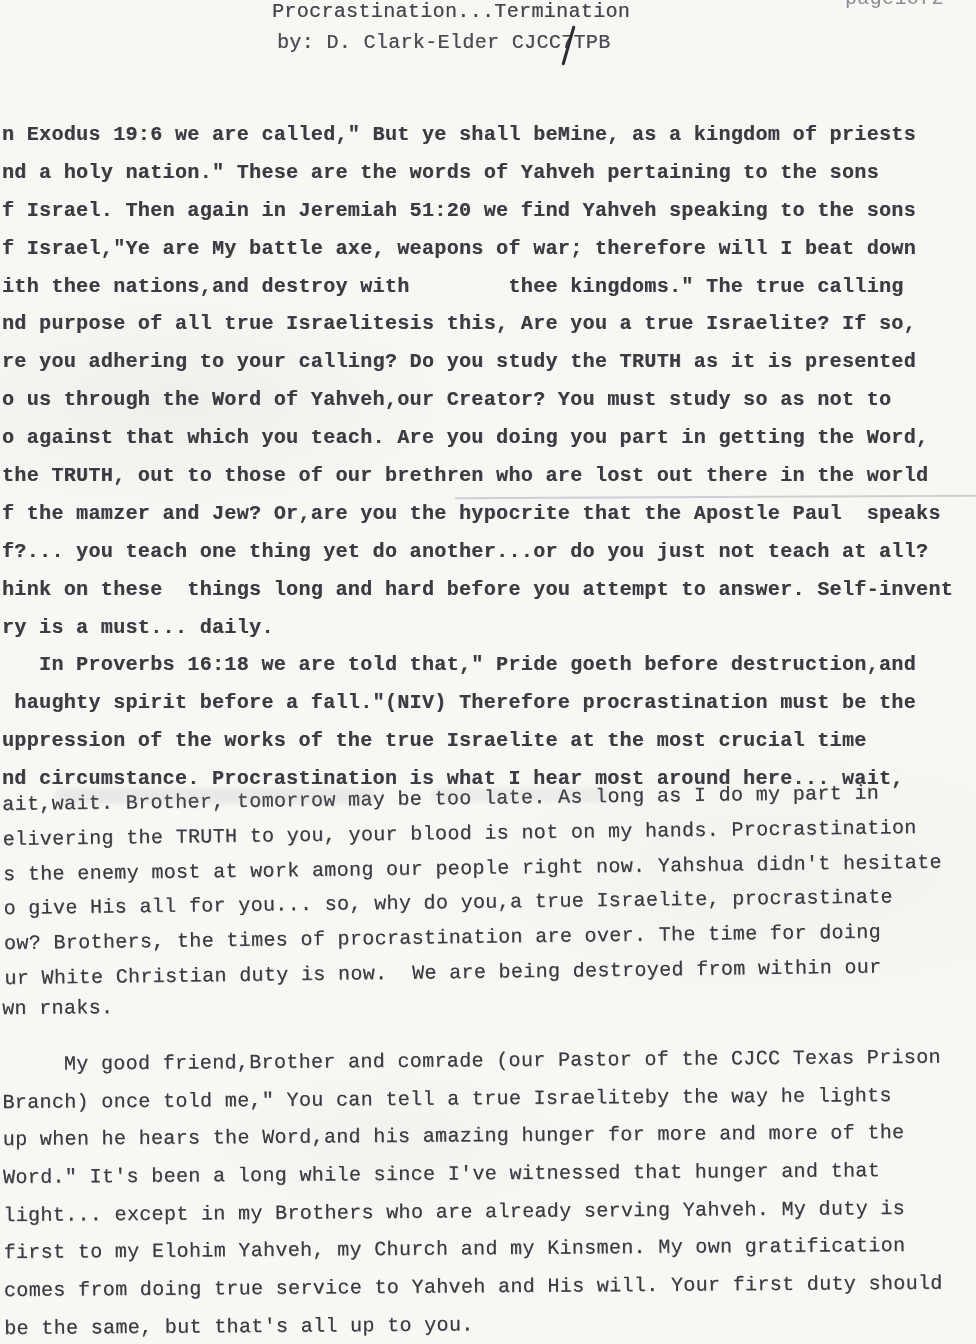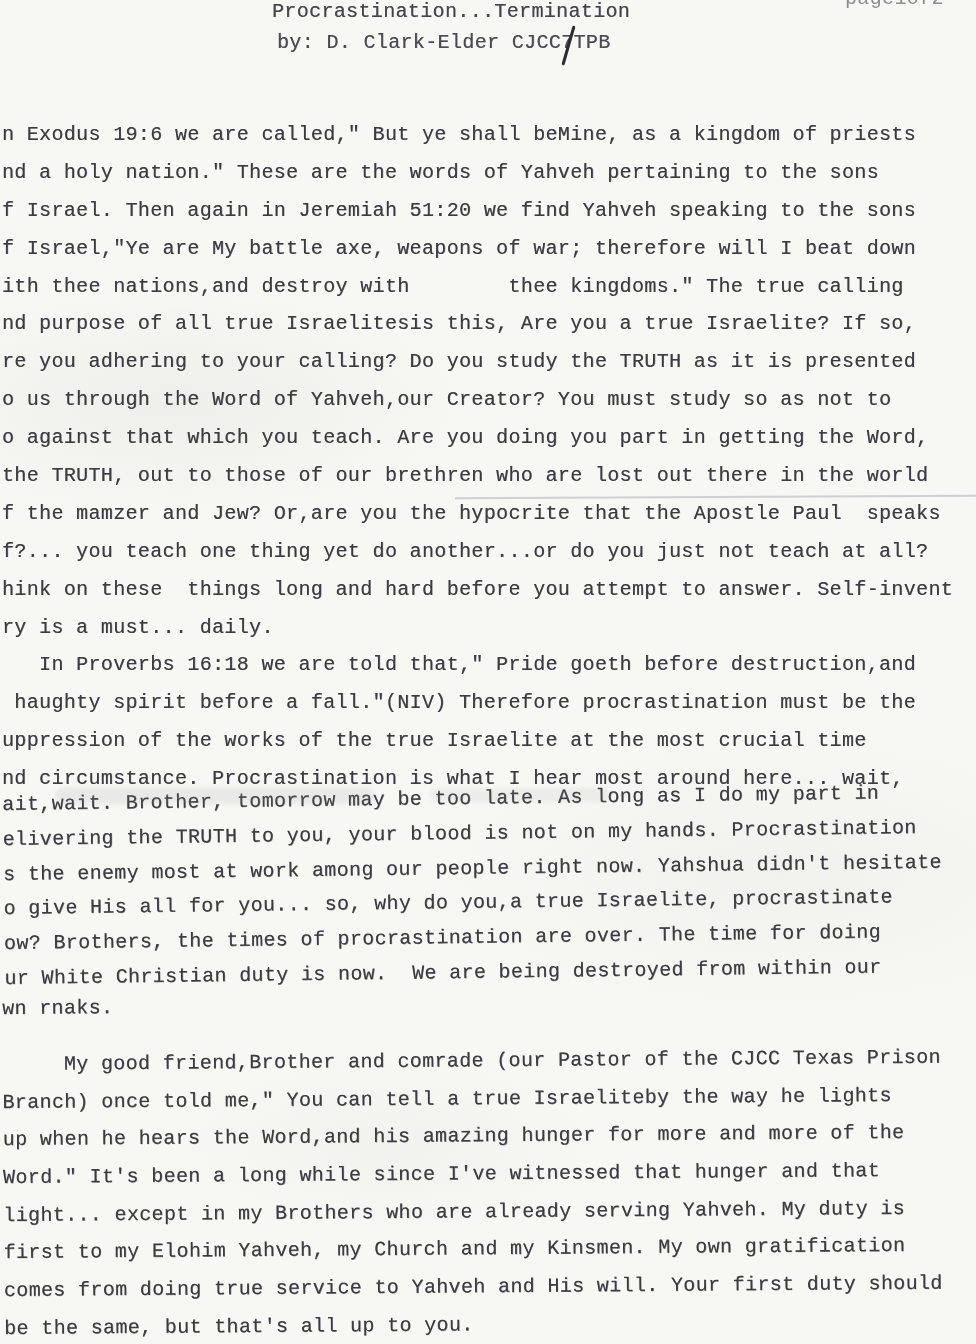--- a/index.html
+++ b/index.html
@@ -21,21 +21,21 @@
     letter-spacing:0.35px;
     white-space:pre;
     text-shadow:0.4px 0.4px 0.6px rgba(58,58,66,0.55);
   }
   .header-title { position:absolute; left:272px; top:0px; color:#44444c; }
   .header-byline { position:absolute; left:277px; top:31px; color:#4a4a52; }
   .page-number { position:absolute; left:845px; top:-13px; color:#8c8c94; text-shadow:none; }
   .block { position:absolute; left:2px; }
   .block .line { display:block; }
   .block-a { top:116px; }
-  .block-a .line { height:37.9px; line-height:37.9px; }
+  .block-a .line { height:37.9px; line-height:37.9px;font-weight:bold; }
   .block-b { top:788px; transform:rotate(-0.75deg); transform-origin:0 0; }
   .block-b .line { height:34.8px; line-height:34.8px; }
   .block-b2 { top:991px; transform:rotate(-0.5deg); transform-origin:0 0; }
   .block-b2 .line { height:36px; line-height:36px; }
   .block-c { top:1046px; transform:rotate(-0.45deg); transform-origin:0 0; }
   .block-c .line { height:37.7px; line-height:37.7px; }
   .hand-slash {
     position:absolute; left:567px; top:25px;
     width:3px; height:41px;
     background:#2c2c31; border-radius:2px;

